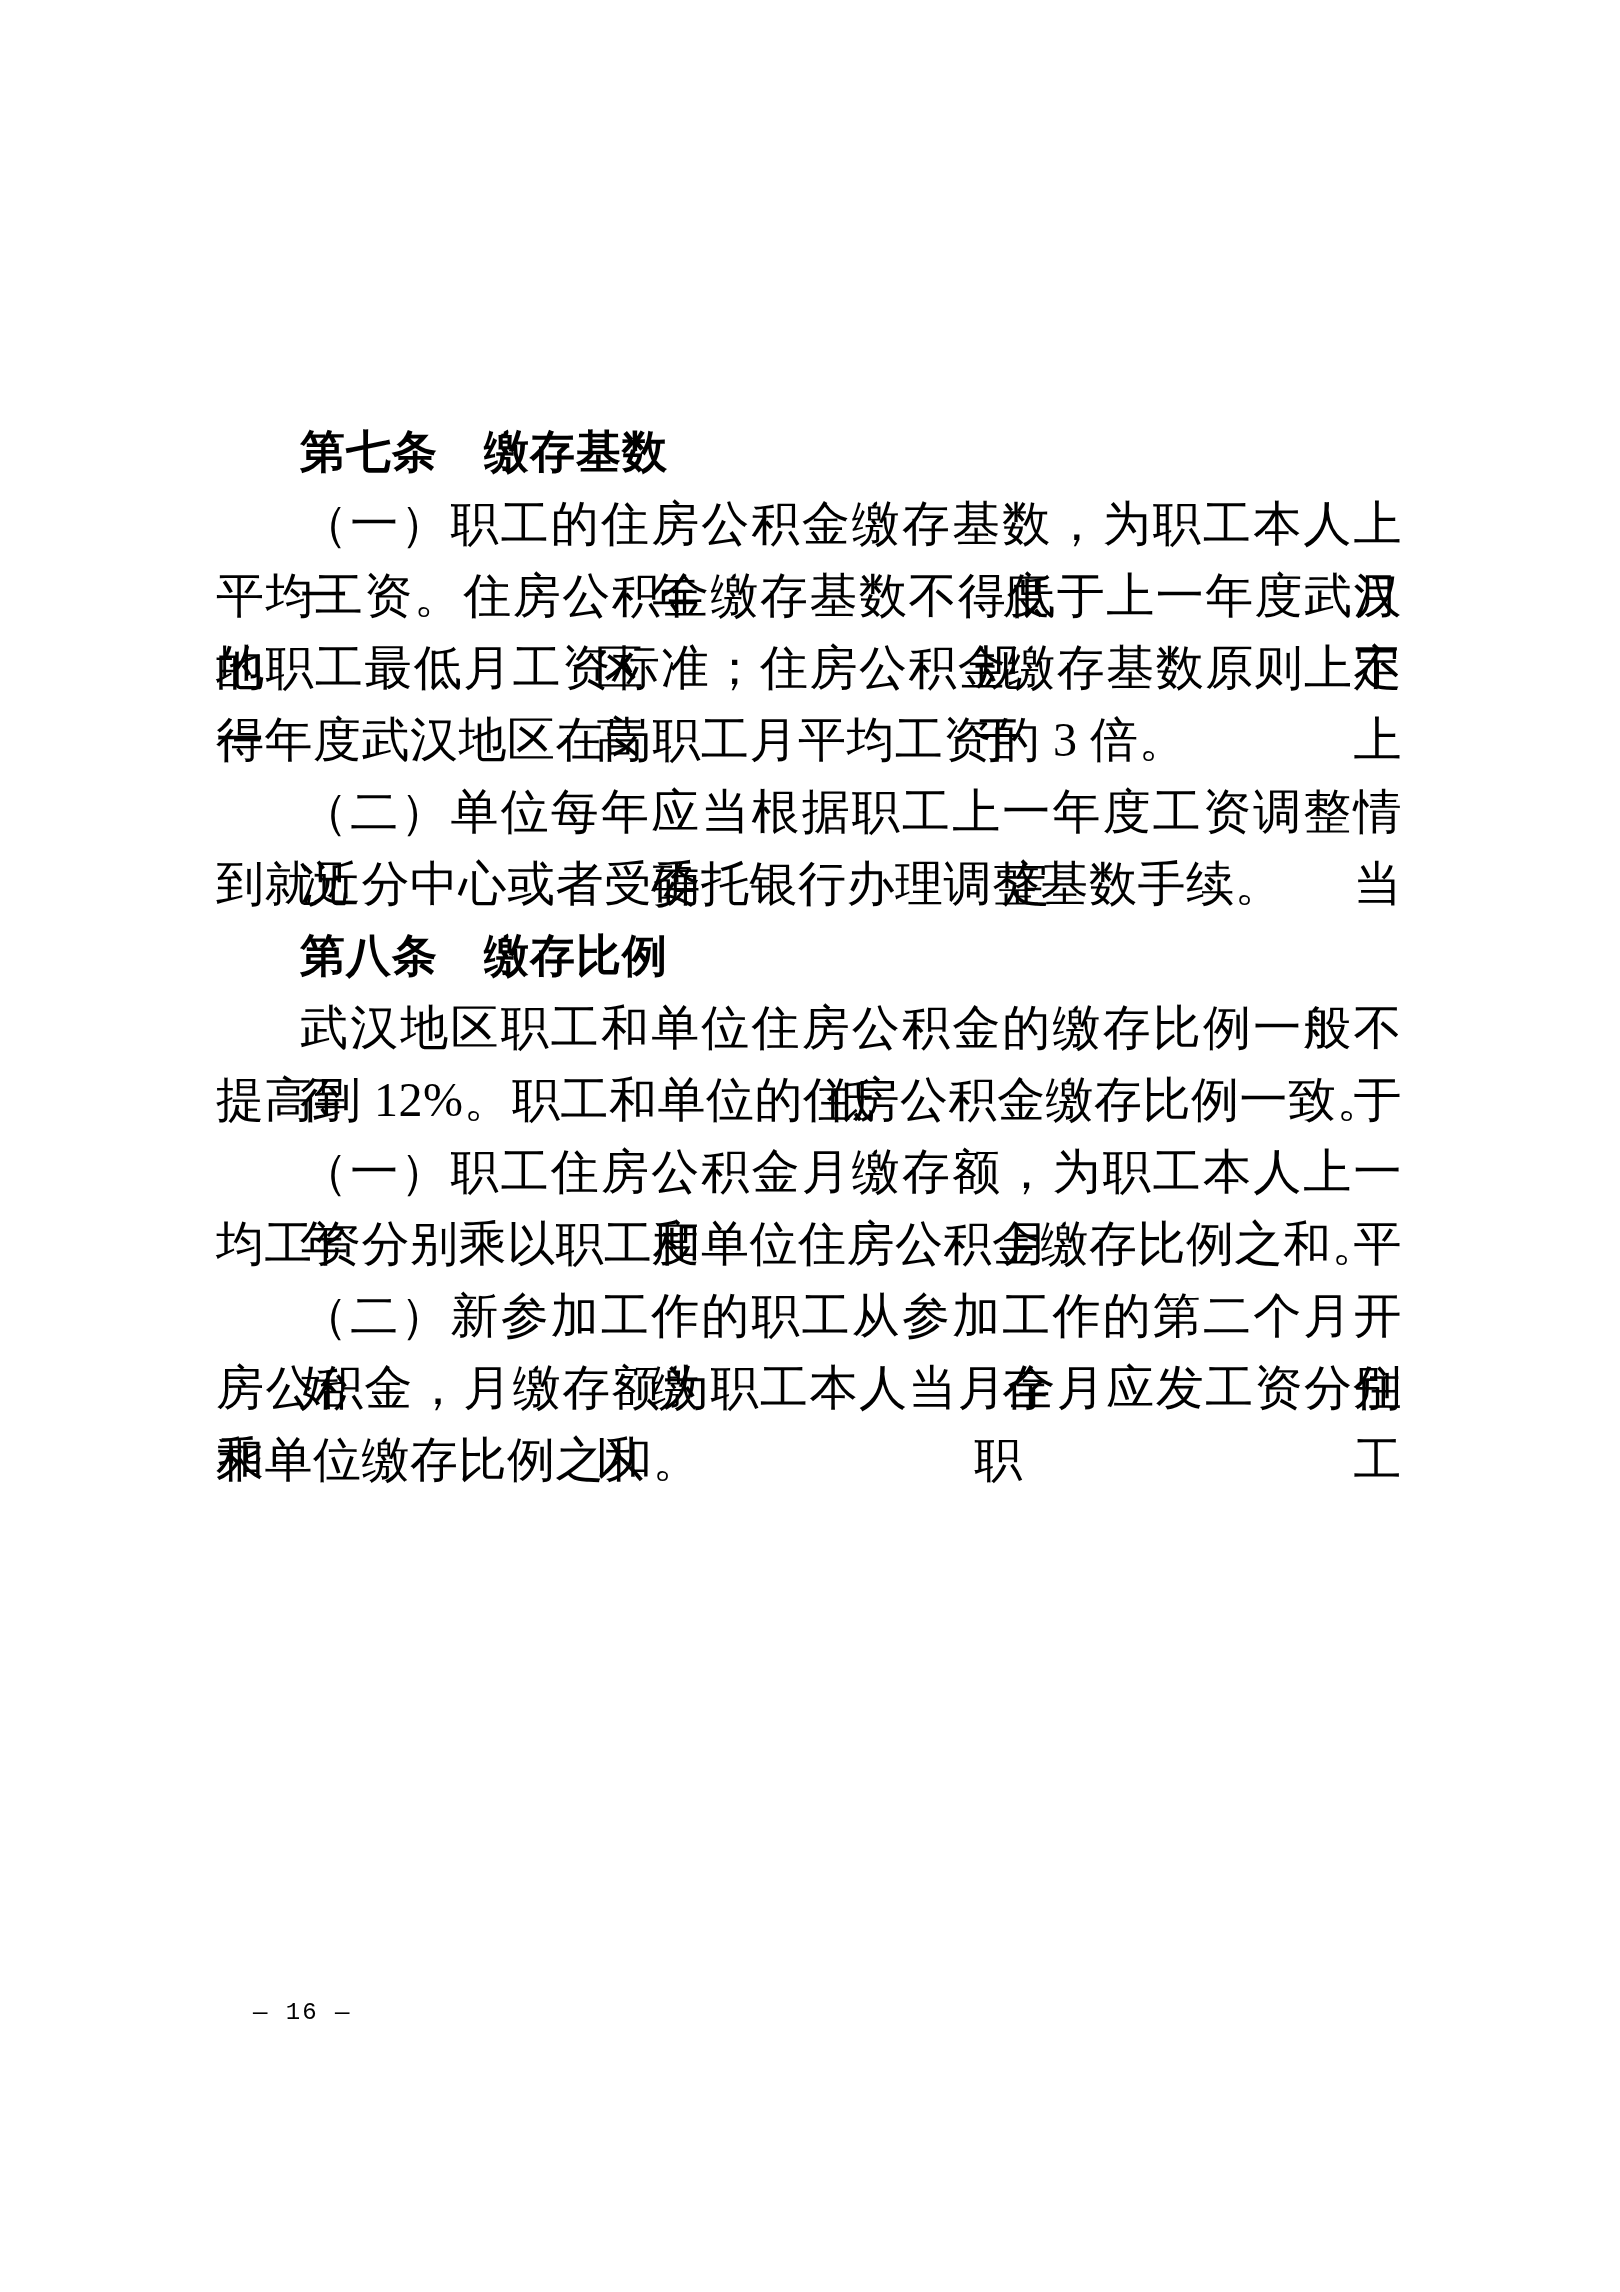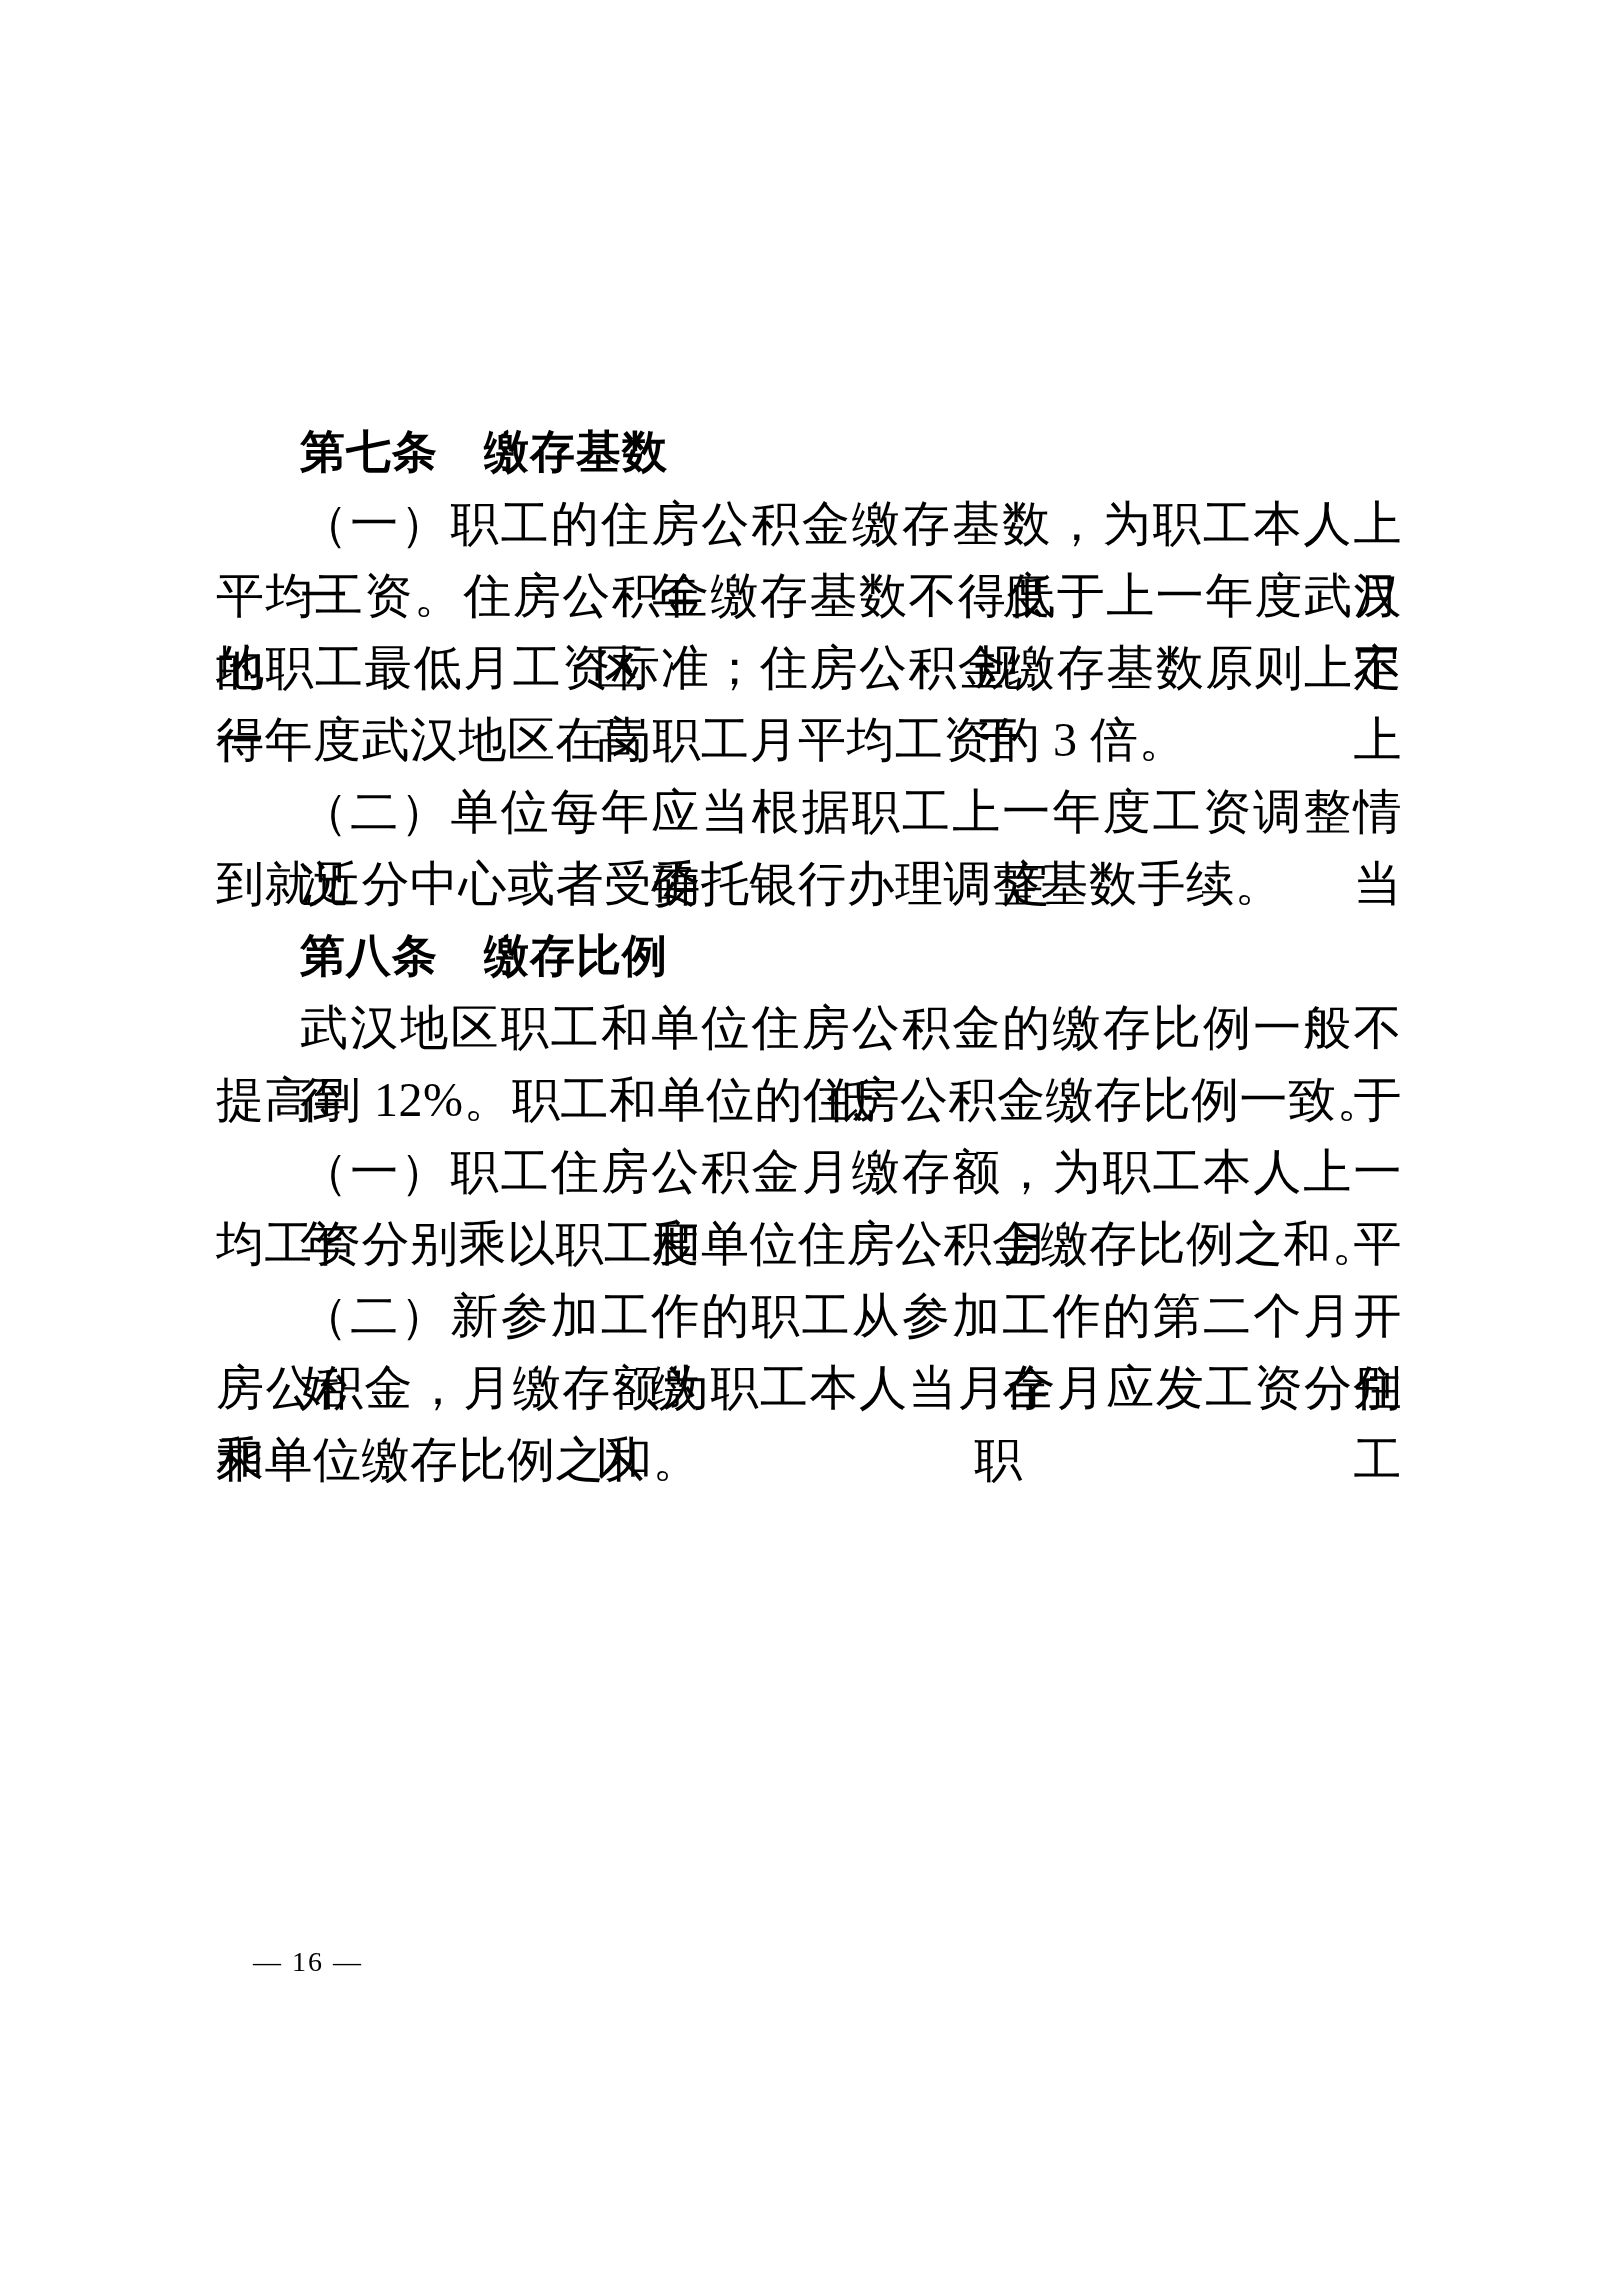--- a/index.html
+++ b/index.html
@@ -45,26 +45,26 @@
   }
   .heading {
     font-family: "Liberation Sans", "DejaVu Sans", sans-serif;
     font-weight: 700;
     font-size: 45px;
     letter-spacing: 1px;
   }
   .page-number {
     position: absolute;
     left: 253px;
-    top: 1926px;
+    top: 1977px;
     height: 72px;
     line-height: 72px;
-    font-size: 28px;
+    font-size: 24px;
     letter-spacing: 2px;
-    font-family: Liberation Serif, serif;
+    font-family: Liberation Mono, monospace;
   }
 </style>
 </head>
 <body>
 
 <div class="page">
 
   <main class="content">
     <div class="line heading ind2">第七条　缴存基数</div>
     <div class="line ind2 fill">（一）职工的住房公积金缴存基数，为职工本人上一年度月</div>

